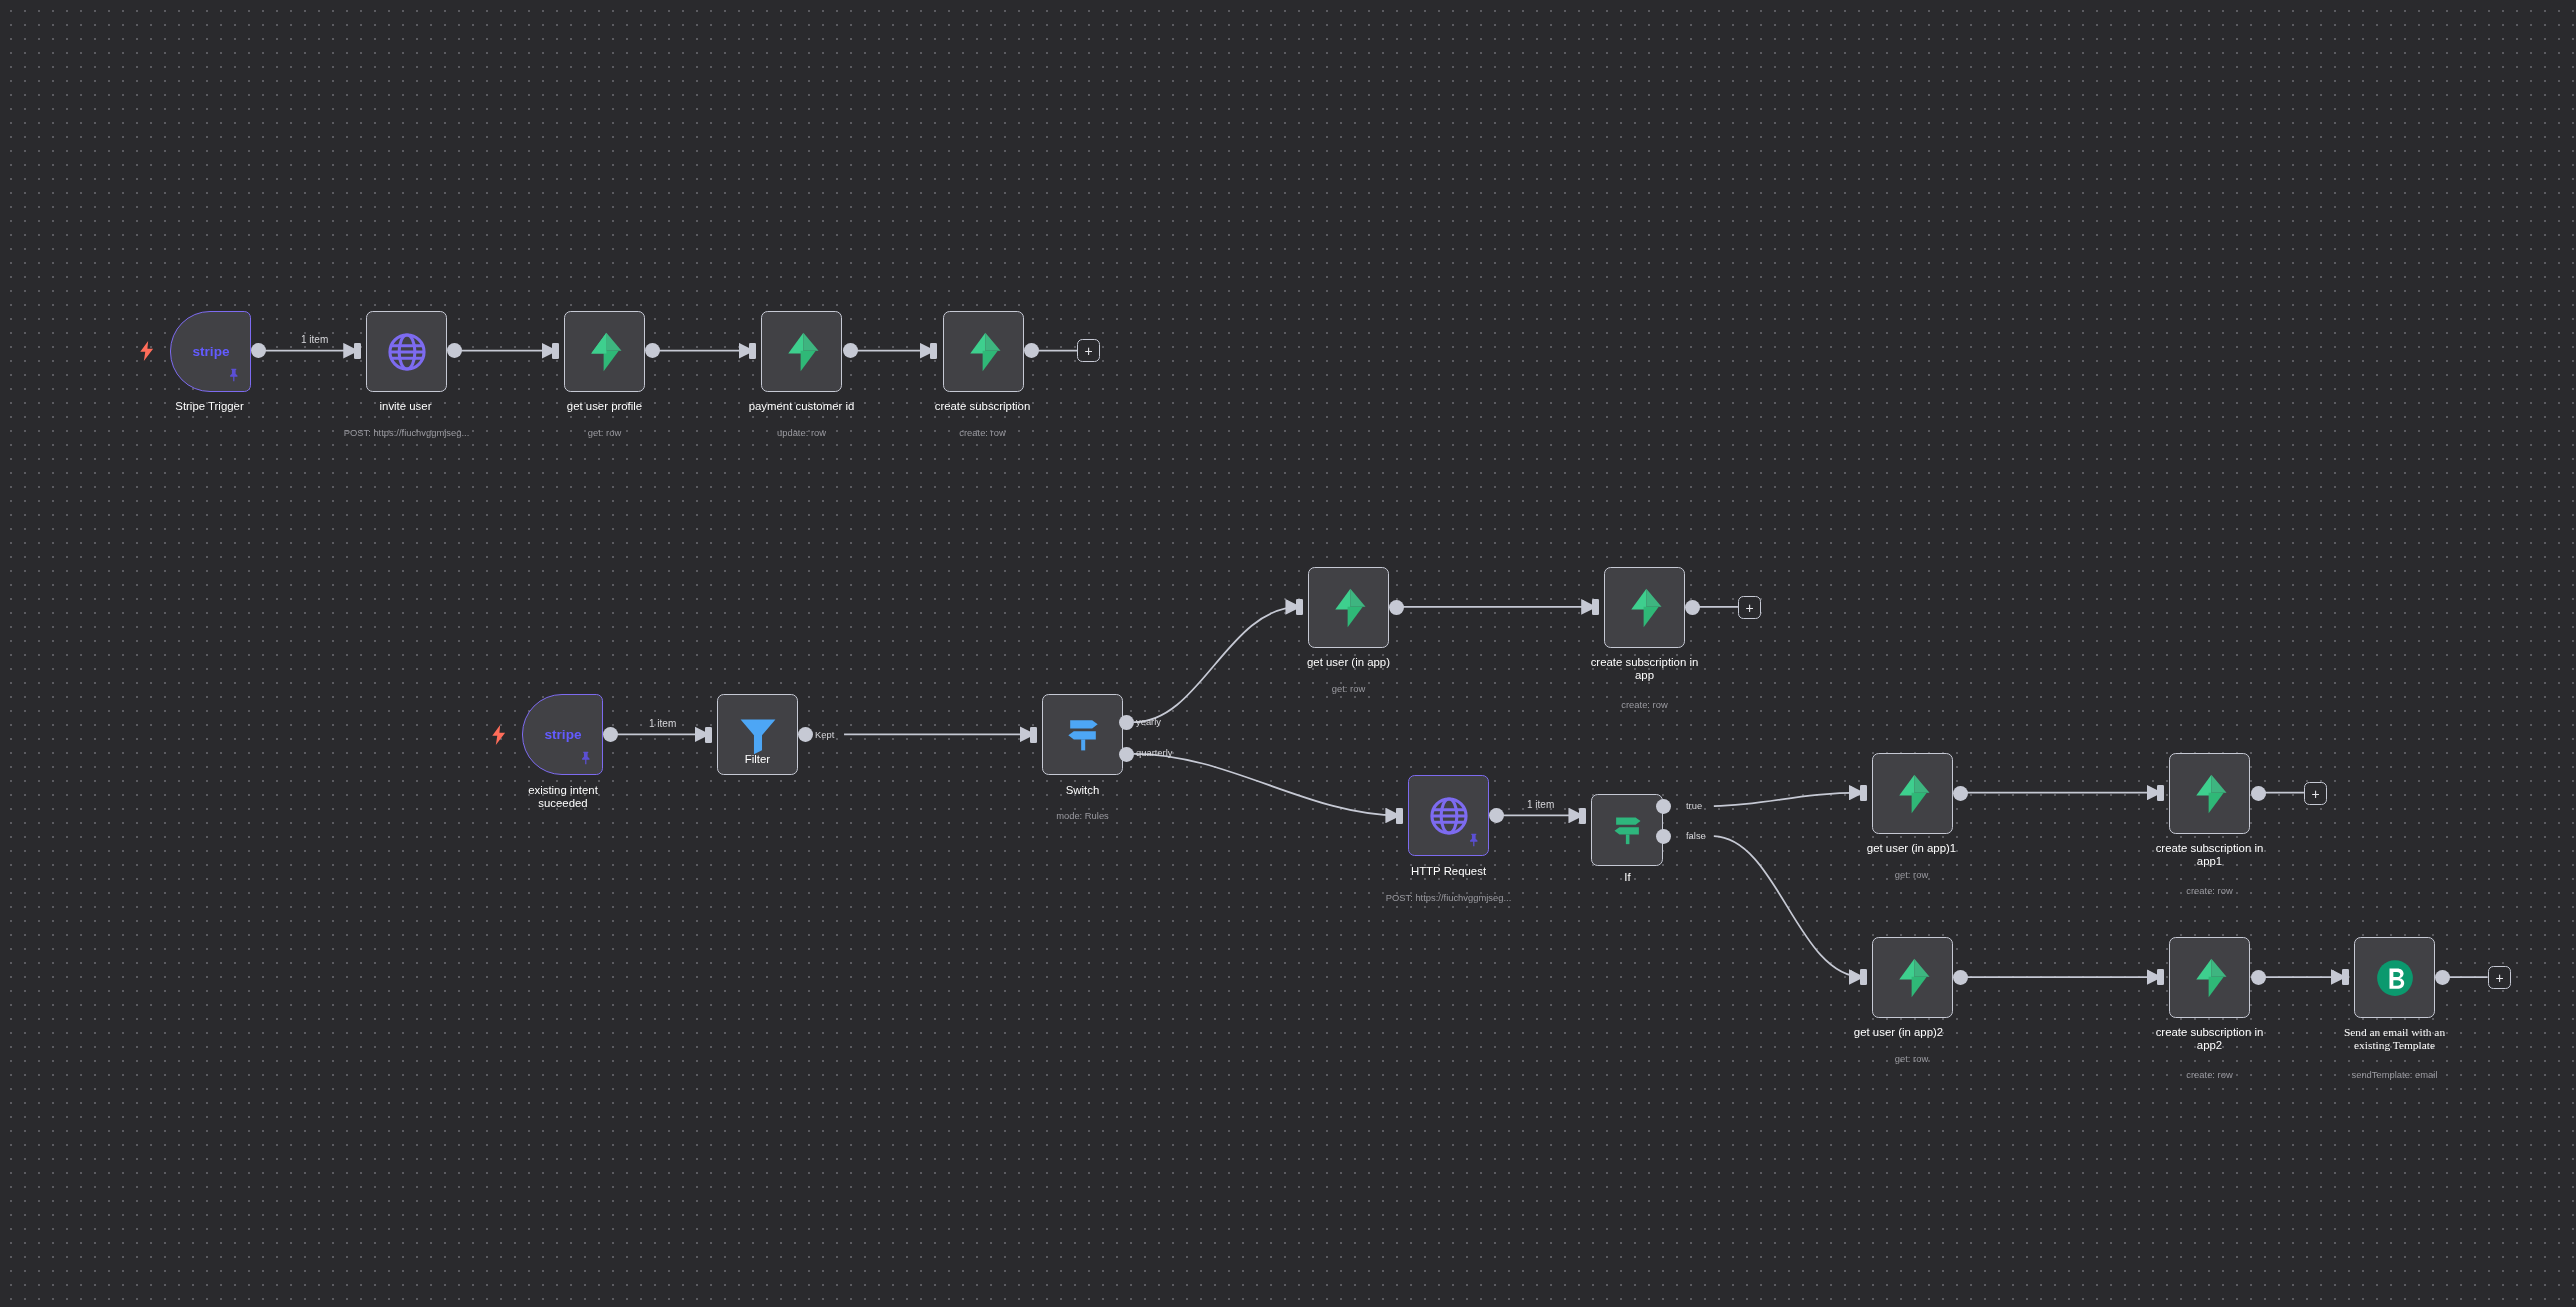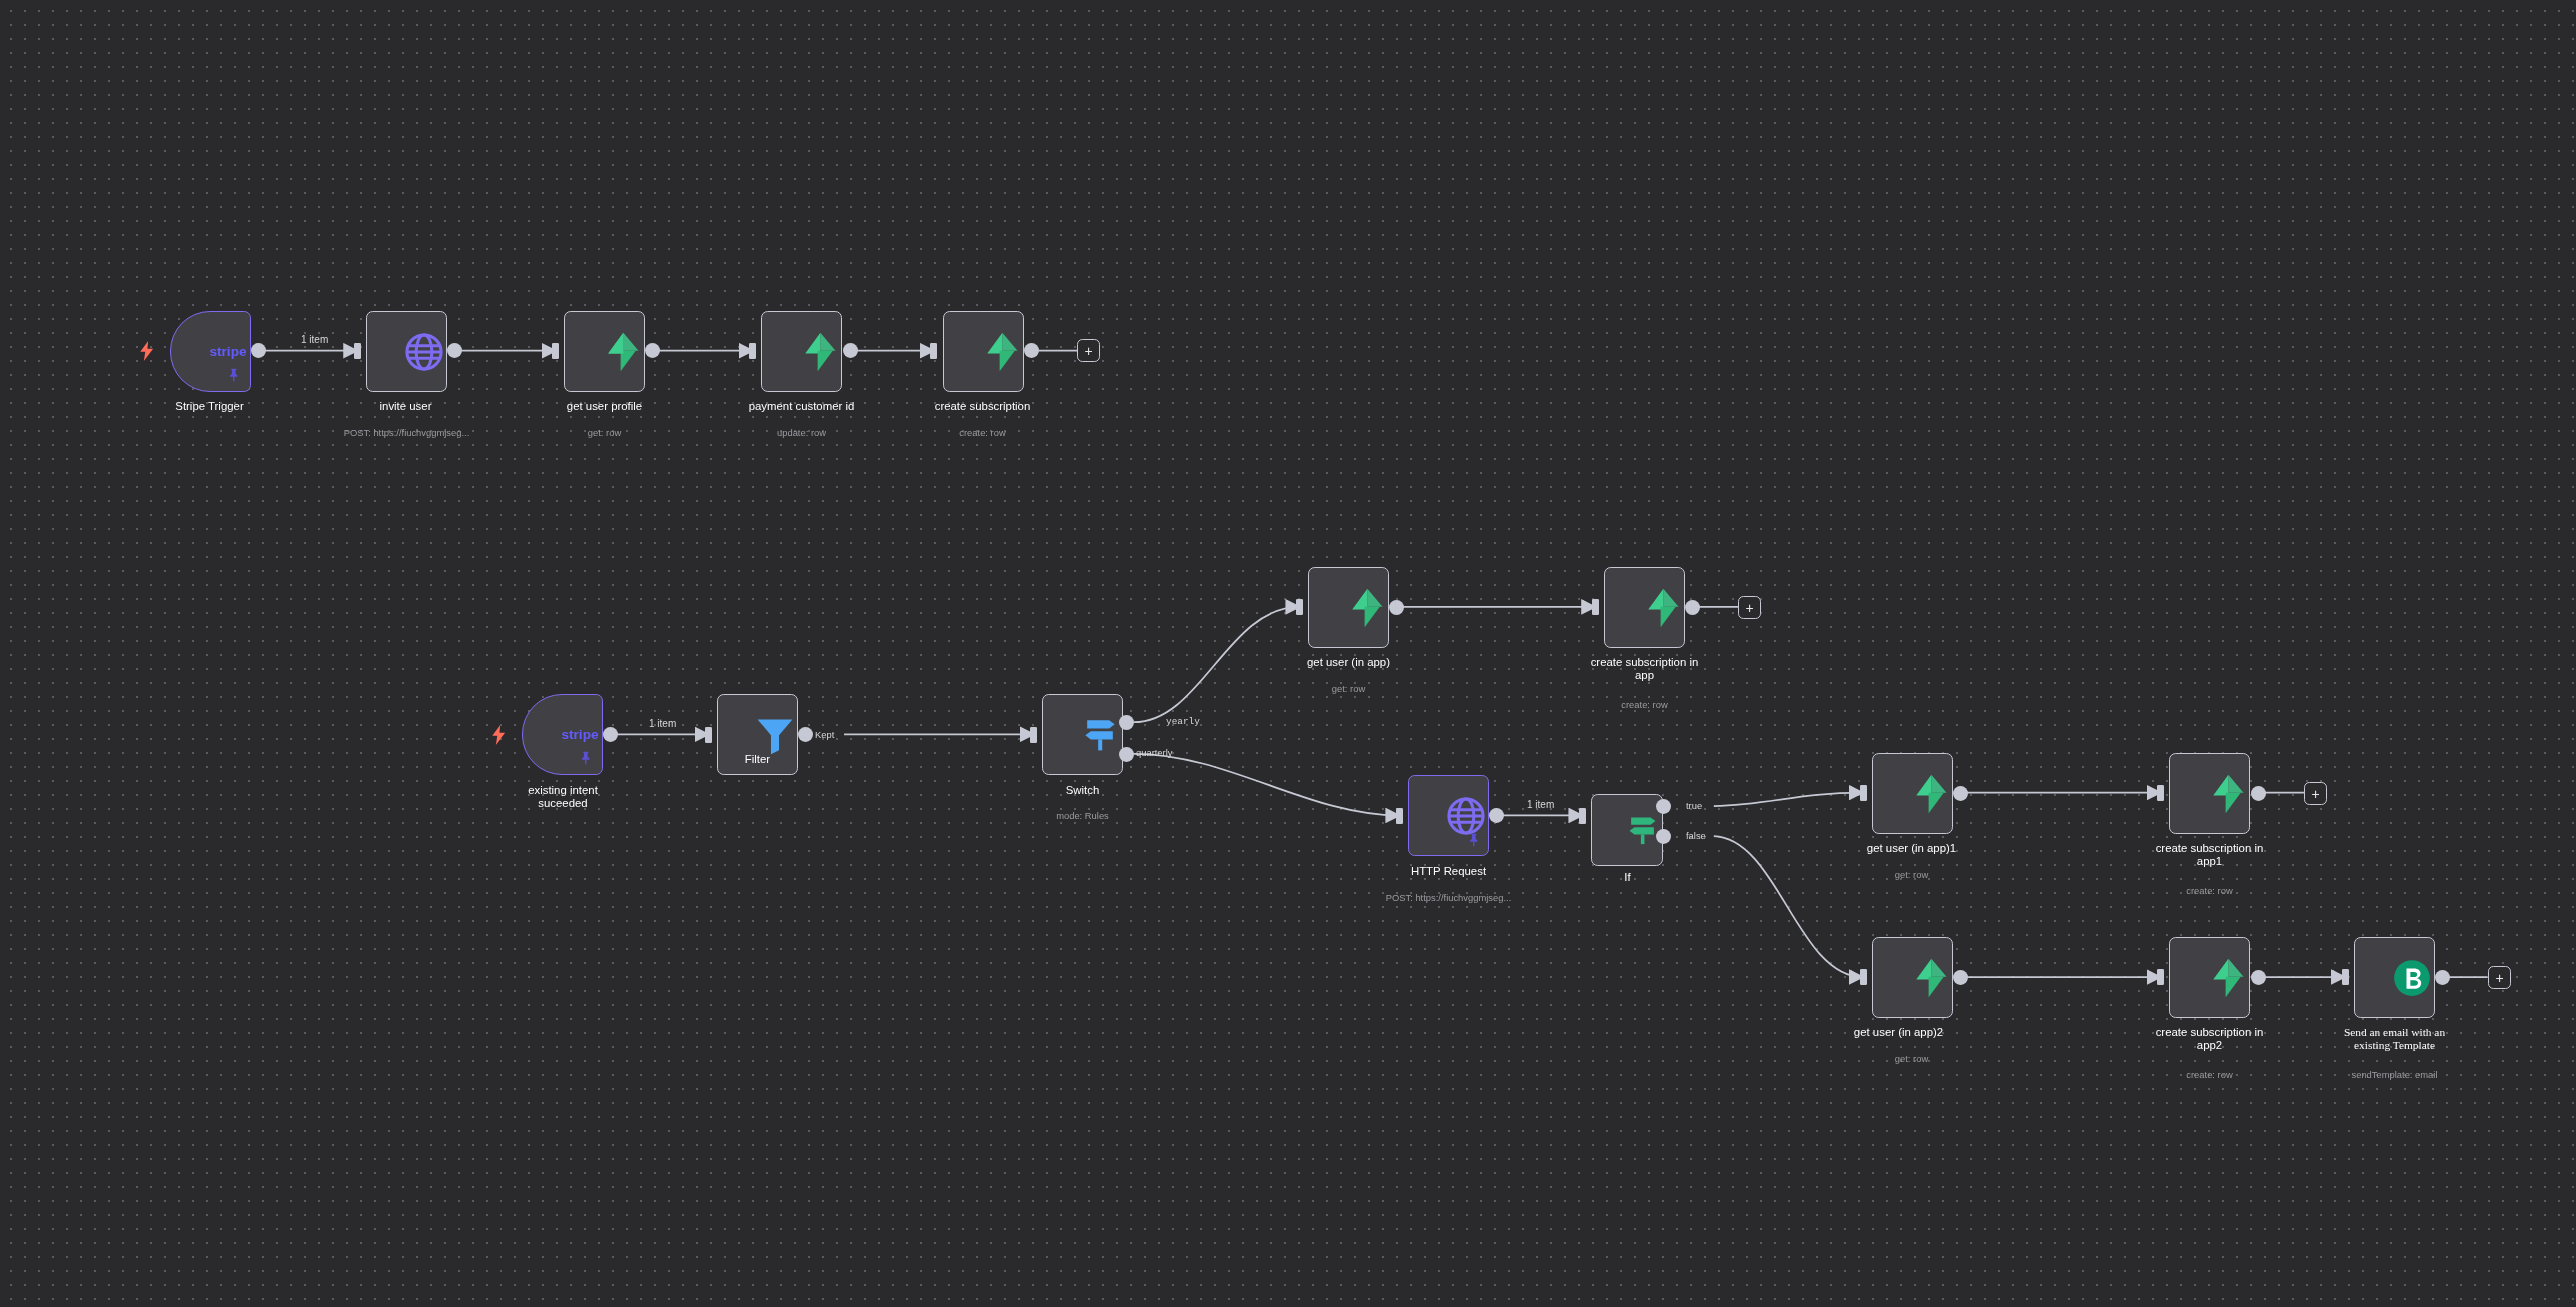--- a/index.html
+++ b/index.html
@@ -19,21 +19,21 @@
   }
   #edges { position:absolute; left:0; top:0; width:2576px; height:1307px; pointer-events:none; }
 
   
   .node {
     position: absolute;
     width: 81px; height: 81px;
     background: #414145;
     border: 1.3px solid #c6c9d4;
     border-radius: 6.7px;
-    display: flex; align-items: center; justify-content: flex-end;
+    display: flex; align-items: center; justify-content: center;
   }
   .node.trigger {
     border-color: #7d6bf0;
     border-radius: 40px 6.7px 6.7px 40px;
   }
   .node.accent-purple { border-color: #7d6bf0; }
 
   .node .glyph { width: 44px; height: 44px; display:block; }
 
   
@@ -355,21 +355,21 @@
   </div>
   <div class="port-in" style="left:2342px; top:969px;"></div>
   <div class="port-out" style="left:2435px; top:970px;"></div>
   <div class="nlabel" style="left:2314px; top:1026px; width:161px;font-family:Liberation Serif, serif;">Send an email with an
 existing Template</div>
   <div class="nsub" style="left:2314px; top:1069px; width:161px;">sendTemplate: email</div>
 
   <div class="elabel" style="left:301px; top:334px;">1 item</div>
   <div class="elabel" style="left:649px; top:718px;">1 item</div>
   <div class="elabel small" style="left:815px; top:729px;">Kept</div>
-  <div class="elabel small" style="left:1166px; top:716px;font-family:Liberation Mono, monospace;">yearly</div>
+  <div class="elabel small" style="left:1136px; top:716px;">yearly</div>
   <div class="elabel small" style="left:1136px; top:747px;">quarterly</div>
   <div class="elabel" style="left:1527px; top:799px;">1 item</div>
   <div class="elabel small" style="left:1686px; top:800px;">true</div>
   <div class="elabel small" style="left:1686px; top:830px;">false</div>
 
   <div class="addbtn" style="left:1077px; top:339px;">+</div>
   <div class="addbtn" style="left:1738px; top:596px;">+</div>
   <div class="addbtn" style="left:2304px; top:782px;">+</div>
   <div class="addbtn" style="left:2488px; top:966px;">+</div>
 

